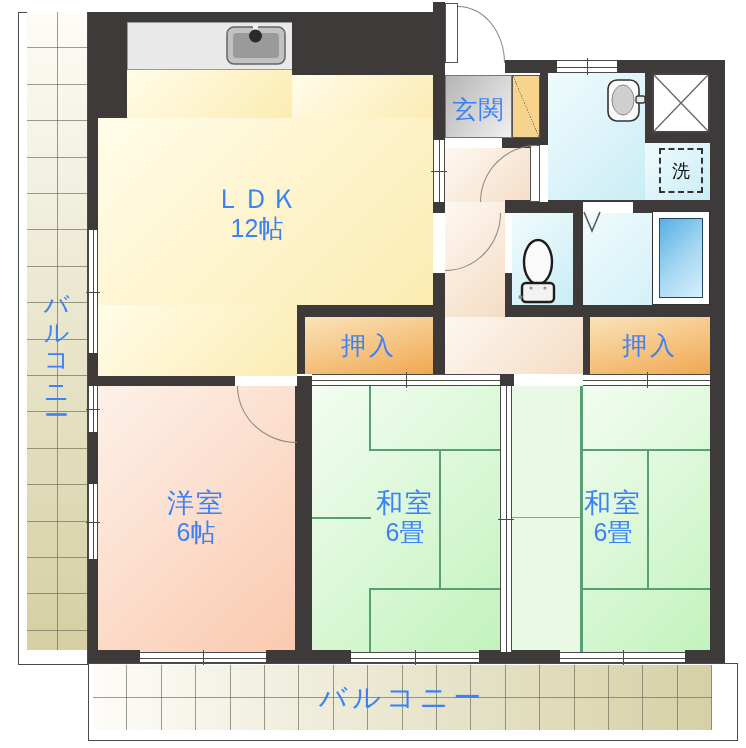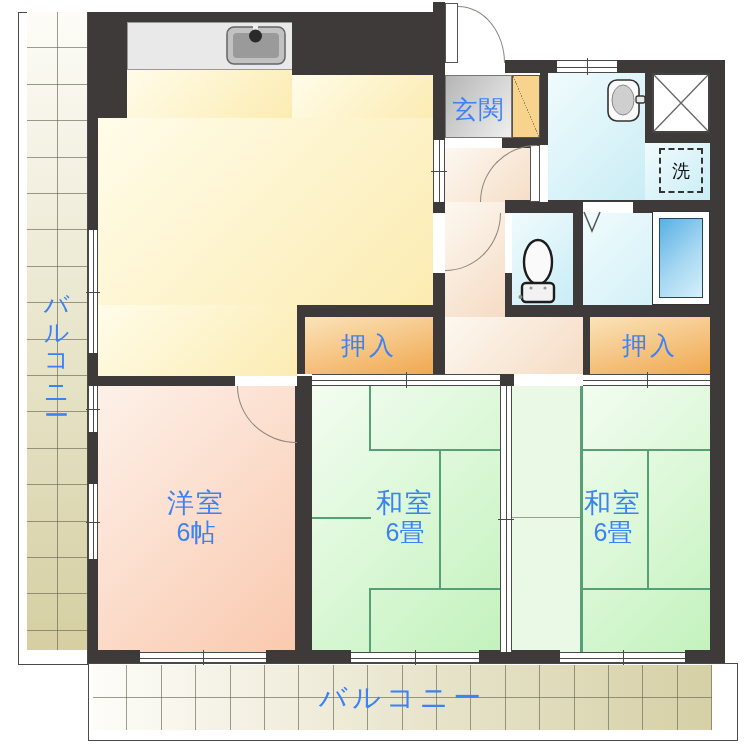--- a/index.html
+++ b/index.html
@@ -205,20 +205,24 @@
   <div class="abs" style="left:582px;top:210px;width:22px;height:24px;">
     <svg width="22" height="24" viewBox="0 0 22 24">
         <polyline points="2,2 10,21 18,2" fill="none" stroke="#555" stroke-width="1.5"></polyline>
       </svg>
   </div>
 
   <div class="dash-box" style="left:659px;top:148px;width:44px;height:45px;">
     <span class="abs" style="position:static;font-size:18px;color:#141414;">洗</span>
   </div>
 
+  <div class="label" style="left:177px;top:182px;width:160px;height:62px;">
+    <span style="font-size:27px;letter-spacing:1px;">ＬＤＫ</span>
+    <span style="font-size:25px;">12帖</span>
+  </div>
   <div class="label" style="left:445px;top:94px;width:67px;height:30px;font-size:25px;letter-spacing:1px;">
     <span>玄関</span>
   </div>
   <div class="label" style="left:116px;top:486px;width:160px;height:62px;">
     <span style="font-size:27px;letter-spacing:2px;">洋室</span>
     <span style="font-size:25px;">6帖</span>
   </div>
   <div class="label" style="left:325px;top:486px;width:160px;height:62px;">
     <span style="font-size:27px;letter-spacing:2px;">和室</span>
     <span style="font-size:25px;">6畳</span>

